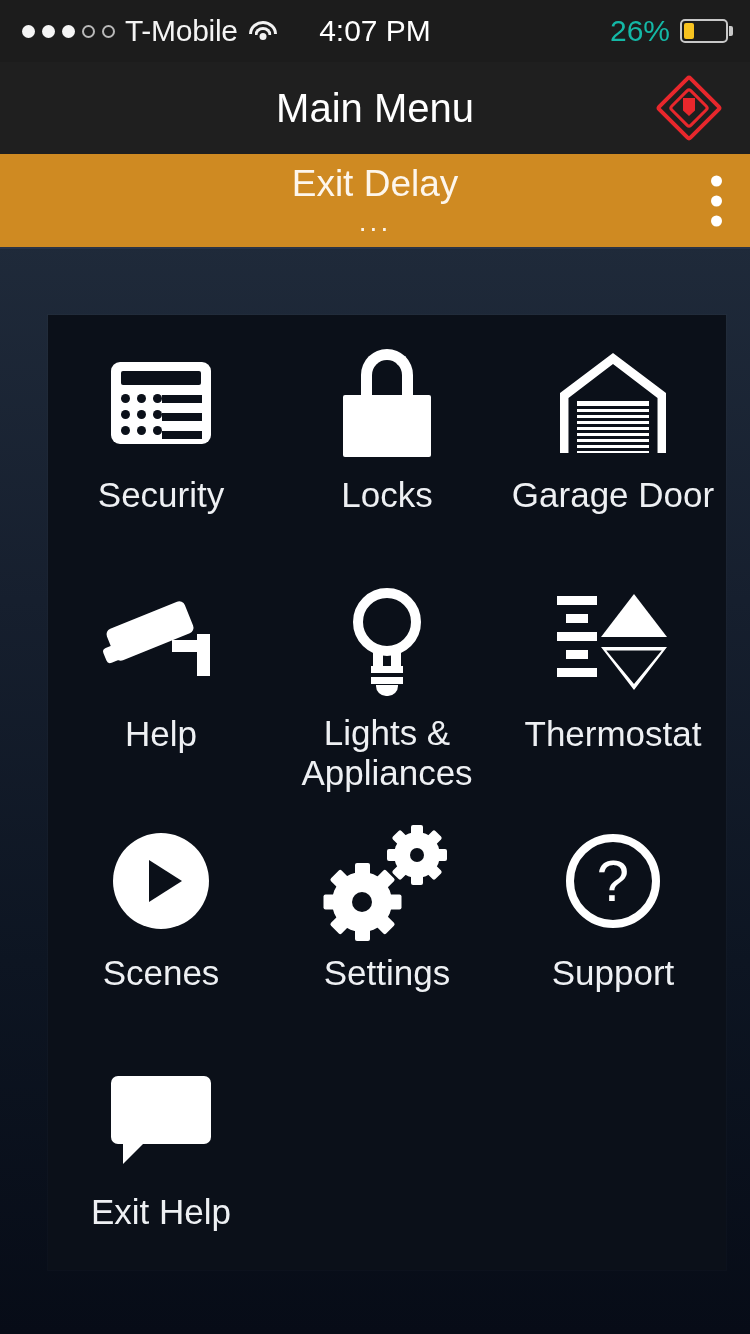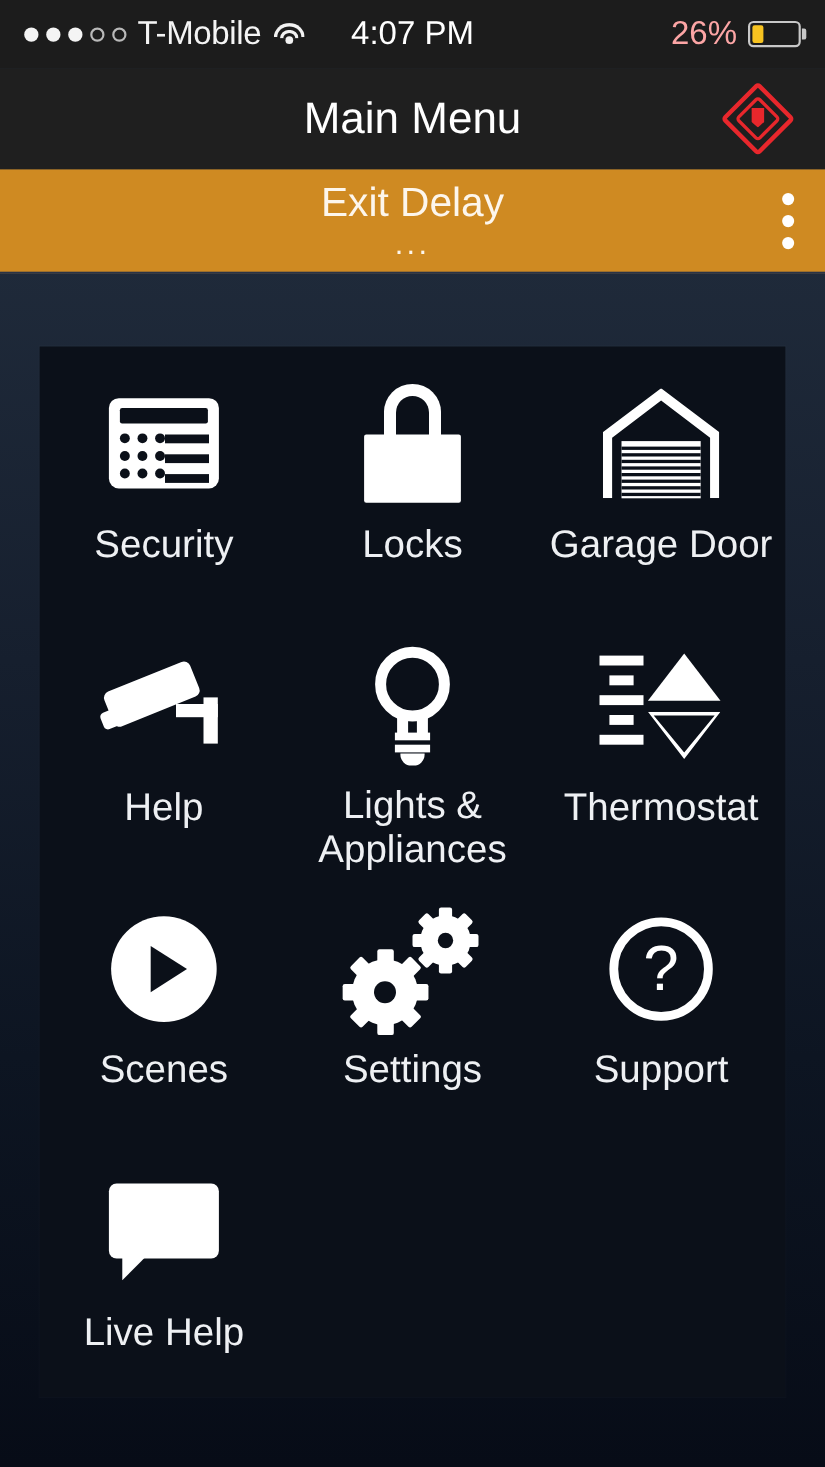--- a/index.html
+++ b/index.html
@@ -41,21 +41,21 @@
   .wifi i.a { width:28px; height:13px; top:1px; }
   .wifi i.b { width:17px; height:8px;  top:7px; }
   .wifi i.c { width:7px;  height:7px;  top:13px; border-radius:50%; background:#f2f2f2; border:none; }
   .sb-center {
     position:absolute; left:0; right:0; top:0; bottom:0;
     display:flex; align-items:center; justify-content:center;
     pointer-events:none;
   }
   .clock { font-size:30px; font-weight:normal; color:#fff; letter-spacing:0px; }
   .sb-right { margin-left:auto; display:flex; align-items:center; gap:10px; }
-  .batt-pct { font-size:30px; color:#fca5a5; }
+  .batt-pct { font-size:30px; color:#14b8a6; }
   .battery { position:relative; width:48px; height:24px; }
   .batt-body {
     position:absolute; inset:0;
     border:2px solid #c8c8c8; border-radius:5px;
     padding:2px;
   }
   .batt-fill { height:100%; background:#f7c320; border-radius:2px; }
   .batt-cap {
     position:absolute; right:-5px; top:7px;
     width:4px; height:10px; background:#c8c8c8; border-radius:0 2px 2px 0;
@@ -99,21 +99,21 @@
   .banner-title { font-size:37px; color:#fdf6ec; line-height:1.05; }
   .banner-sub { font-size:28px; color:#fdf6ec; letter-spacing:3px; line-height:1; margin-top:4px; }
   .kebab {
     position:absolute; right:20px; top:50%; transform:translateY(-50%);
     display:flex; flex-direction:column; gap:9px; padding:8px; cursor:pointer;
   }
   .kebab span { width:11px; height:11px; border-radius:50%; background:#fff; display:block; }
 
   
   .panel {
-    position:absolute; left:36px; top:315px;
+    position:absolute; left:48px; top:315px;
     width:678px; height:955px;
     background:#0b1019;
     box-shadow:0 0 0 1px rgba(255,255,255,0.02);
   }
   .grid { display:grid; grid-template-columns:repeat(3,1fr); }
   .cell {
     height:239px;
     display:flex; flex-direction:column;
     align-items:center; justify-content:flex-start;
     padding-top:28px;
@@ -432,20 +432,20 @@
         <div class="cell-label">Support</div>
       </div>
 
       <div class="cell">
         <div class="ico">
           <div class="i-chat">
               <div class="bub"></div>
               <div class="tail"></div>
             </div>
         </div>
-        <div class="cell-label">Live Help</div>
+        <div class="cell-label">Exit Help</div>
       </div>
 
       <div class="cell empty"></div>
 
     </div>
   </div>
 </div>
 
 </body></html>

